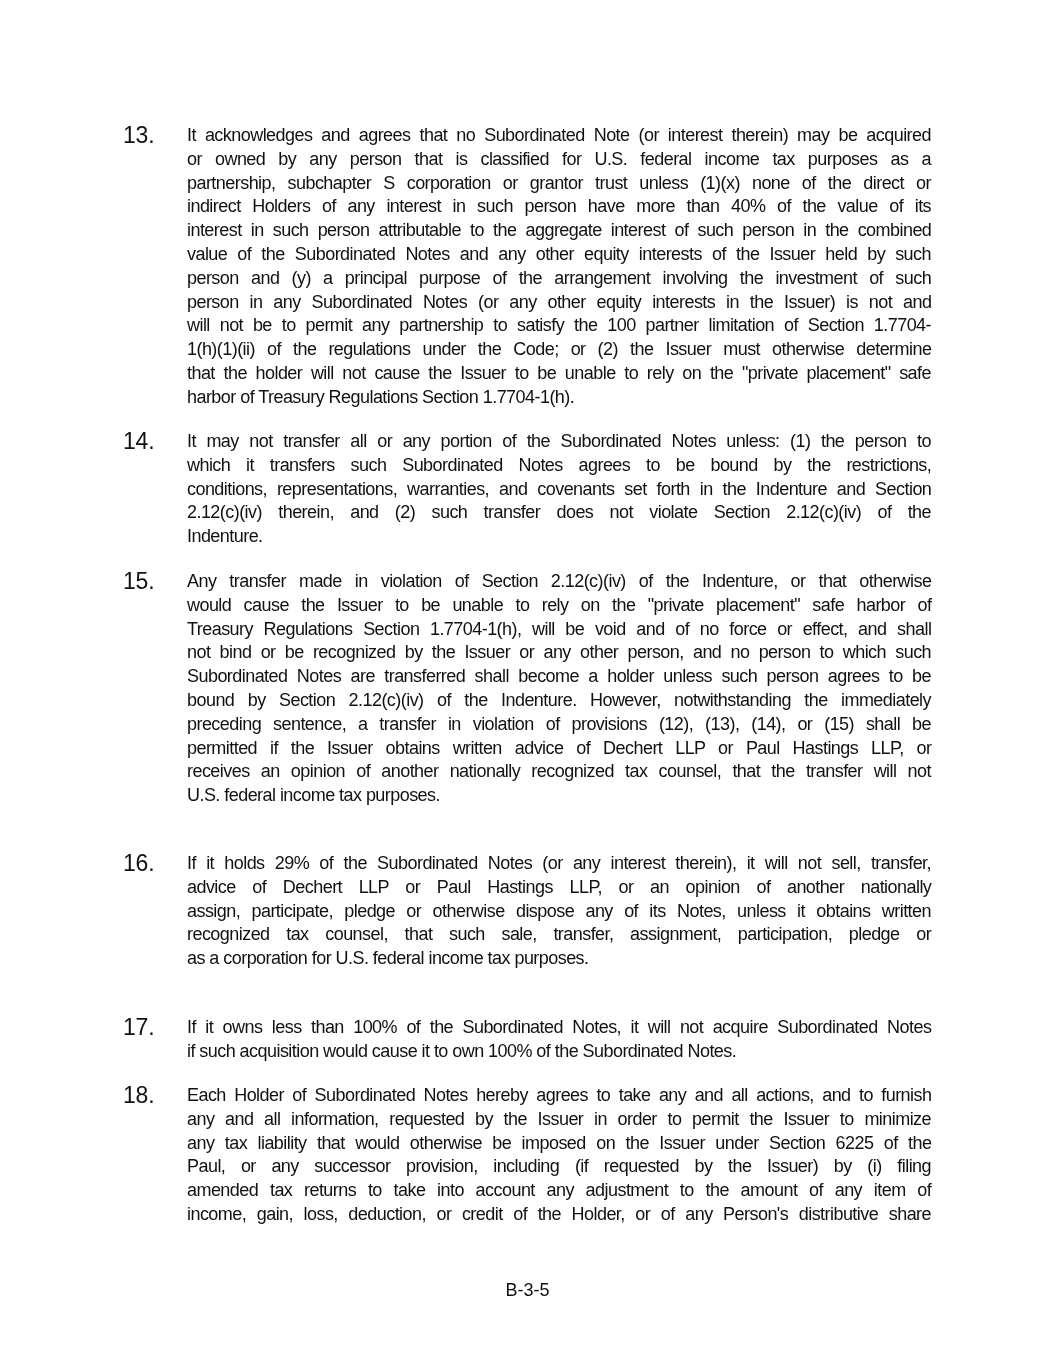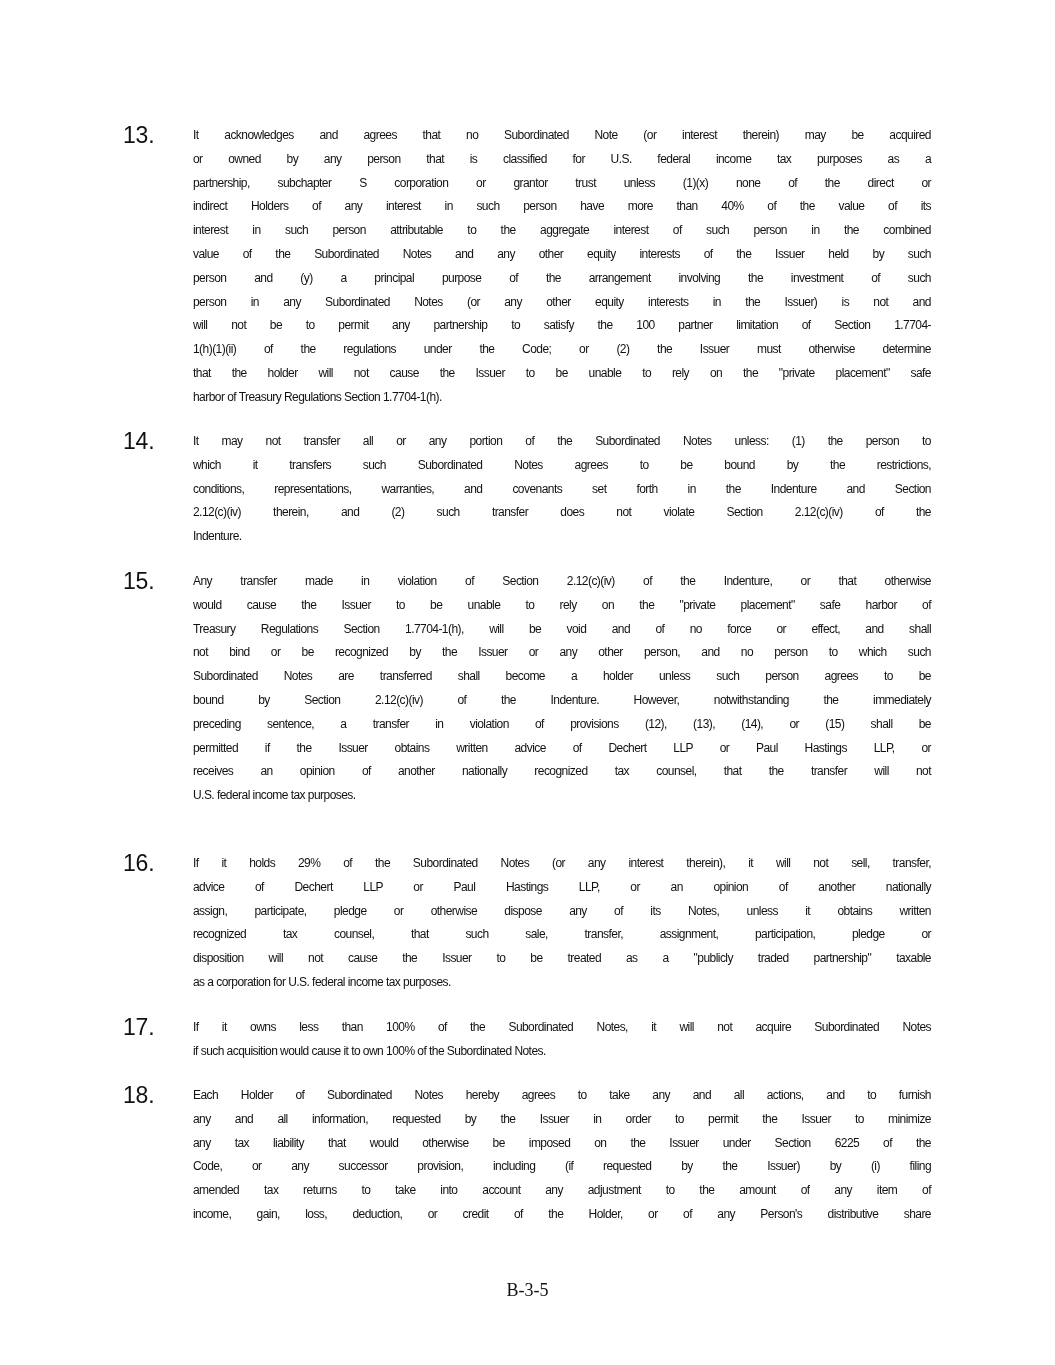--- a/index.html
+++ b/index.html
@@ -2,25 +2,25 @@
 <html><head>
 <meta charset="utf-8">
 <style>
   html, body { margin: 0; padding: 0; background: #ffffff; }
   body { width: 1055px; height: 1365px; position: relative; overflow: hidden;
          font-family: "Liberation Sans Narrow", "Liberation Sans", sans-serif; color: #111; }
   .page { position: absolute; left: 0; top: 0; width: 1055px; height: 1365px; background: #fff; }
   .item { position: absolute; left: 0; width: 1055px; }
   .num { position: absolute; left: 123px; font-size: 23px; line-height: 23.8px; letter-spacing: -0.2px; }
   .body { position: absolute; left: 187px; width: 744px; }
-  .line { display: block; font-size: 12px; line-height: 23.8px; height: 23.8px; white-space: nowrap;
-          text-align: justify; text-align-last: justify; letter-spacing: -0.55px; word-spacing: 0px; margin-left: 6px; }
+  .line { display: block; font-size: 18px; line-height: 23.8px; height: 23.8px; white-space: nowrap;
+          text-align: justify; text-align-last: justify; letter-spacing: -0.55px; word-spacing: 0px; }
   .line.last { text-align-last: left; }
   .footer { position: absolute; top: 1280px; left: 0; width: 1055px; text-align: center;
-            font-family: Liberation Serif, serif; font-size: 18px; }
+            font-family: Liberation Sans, sans-serif; font-size: 18px; }
 </style>
 </head>
 <body>
 
 <div class="page">
 
   <div class="item" style="top:124px;">
     <div class="num">13.</div>
     <div class="body">
       <span class="line" style="display: block; word-spacing: 4.53846px;">It acknowledges and agrees that no Subordinated Note (or interest therein) may be acquired</span>
@@ -65,39 +65,38 @@
     </div>
   </div>
 
   <div class="item" style="top:852px;">
     <div class="num">16.</div>
     <div class="body">
       <span class="line" style="display: block; word-spacing: 5.1875px;">If it holds 29% of the Subordinated Notes (or any interest therein), it will not sell, transfer,</span>
       <span class="line" style="display: block; word-spacing: 12.1538px;">advice of Dechert LLP or Paul Hastings LLP, or an opinion of another nationally</span>
       <span class="line" style="display: block; word-spacing: 6.84615px;">assign, participate, pledge or otherwise dispose any of its Notes, unless it obtains written</span>
       <span class="line" style="display: block; word-spacing: 12.2px;">recognized tax counsel, that such sale, transfer, assignment, participation, pledge or</span>
-      <span class="line" style="display: block; word-spacing: 5.42857px;">disposition will not cause the Issuer to be treated as a "publicly traded partnership" taxable</span>
       <span class="line last">as a corporation for U.S. federal income tax purposes.</span>
     </div>
   </div>
 
   <div class="item" style="top:1016px;">
     <div class="num">17.</div>
     <div class="body">
       <span class="line" style="display: block; word-spacing: 4.93333px;">If it owns less than 100% of the Subordinated Notes, it will not acquire Subordinated Notes</span>
       <span class="line last">if such acquisition would cause it to own 100% of the Subordinated Notes.</span>
     </div>
   </div>
 
   <div class="item" style="top:1084px;">
     <div class="num">18.</div>
     <div class="body">
       <span class="line" style="display: block; word-spacing: 3.93333px;">Each Holder of Subordinated Notes hereby agrees to take any and all actions, and to furnish</span>
       <span class="line" style="display: block; word-spacing: 6.2px;">any and all information, requested by the Issuer in order to permit the Issuer to minimize</span>
       <span class="line" style="display: block; word-spacing: 5.93333px;">any tax liability that would otherwise be imposed on the Issuer under Section 6225 of the</span>
-      <span class="line" style="display: block; word-spacing: 10.6154px;">Code, or any successor provision, including (if requested by the Issuer) by (i) filing</span>
+      <span class="line" style="display: block; word-spacing: 10.6154px;">Paul, or any successor provision, including (if requested by the Issuer) by (i) filing</span>
       <span class="line" style="display: block; word-spacing: 7.26667px;">amended tax returns to take into account any adjustment to the amount of any item of</span>
       <span class="line" style="display: block; word-spacing: 6.07143px;">income, gain, loss, deduction, or credit of the Holder, or of any Person's distributive share</span>
     </div>
   </div>
 
   <div class="footer">B-3-5</div>
 </div>
 
 </body></html>

